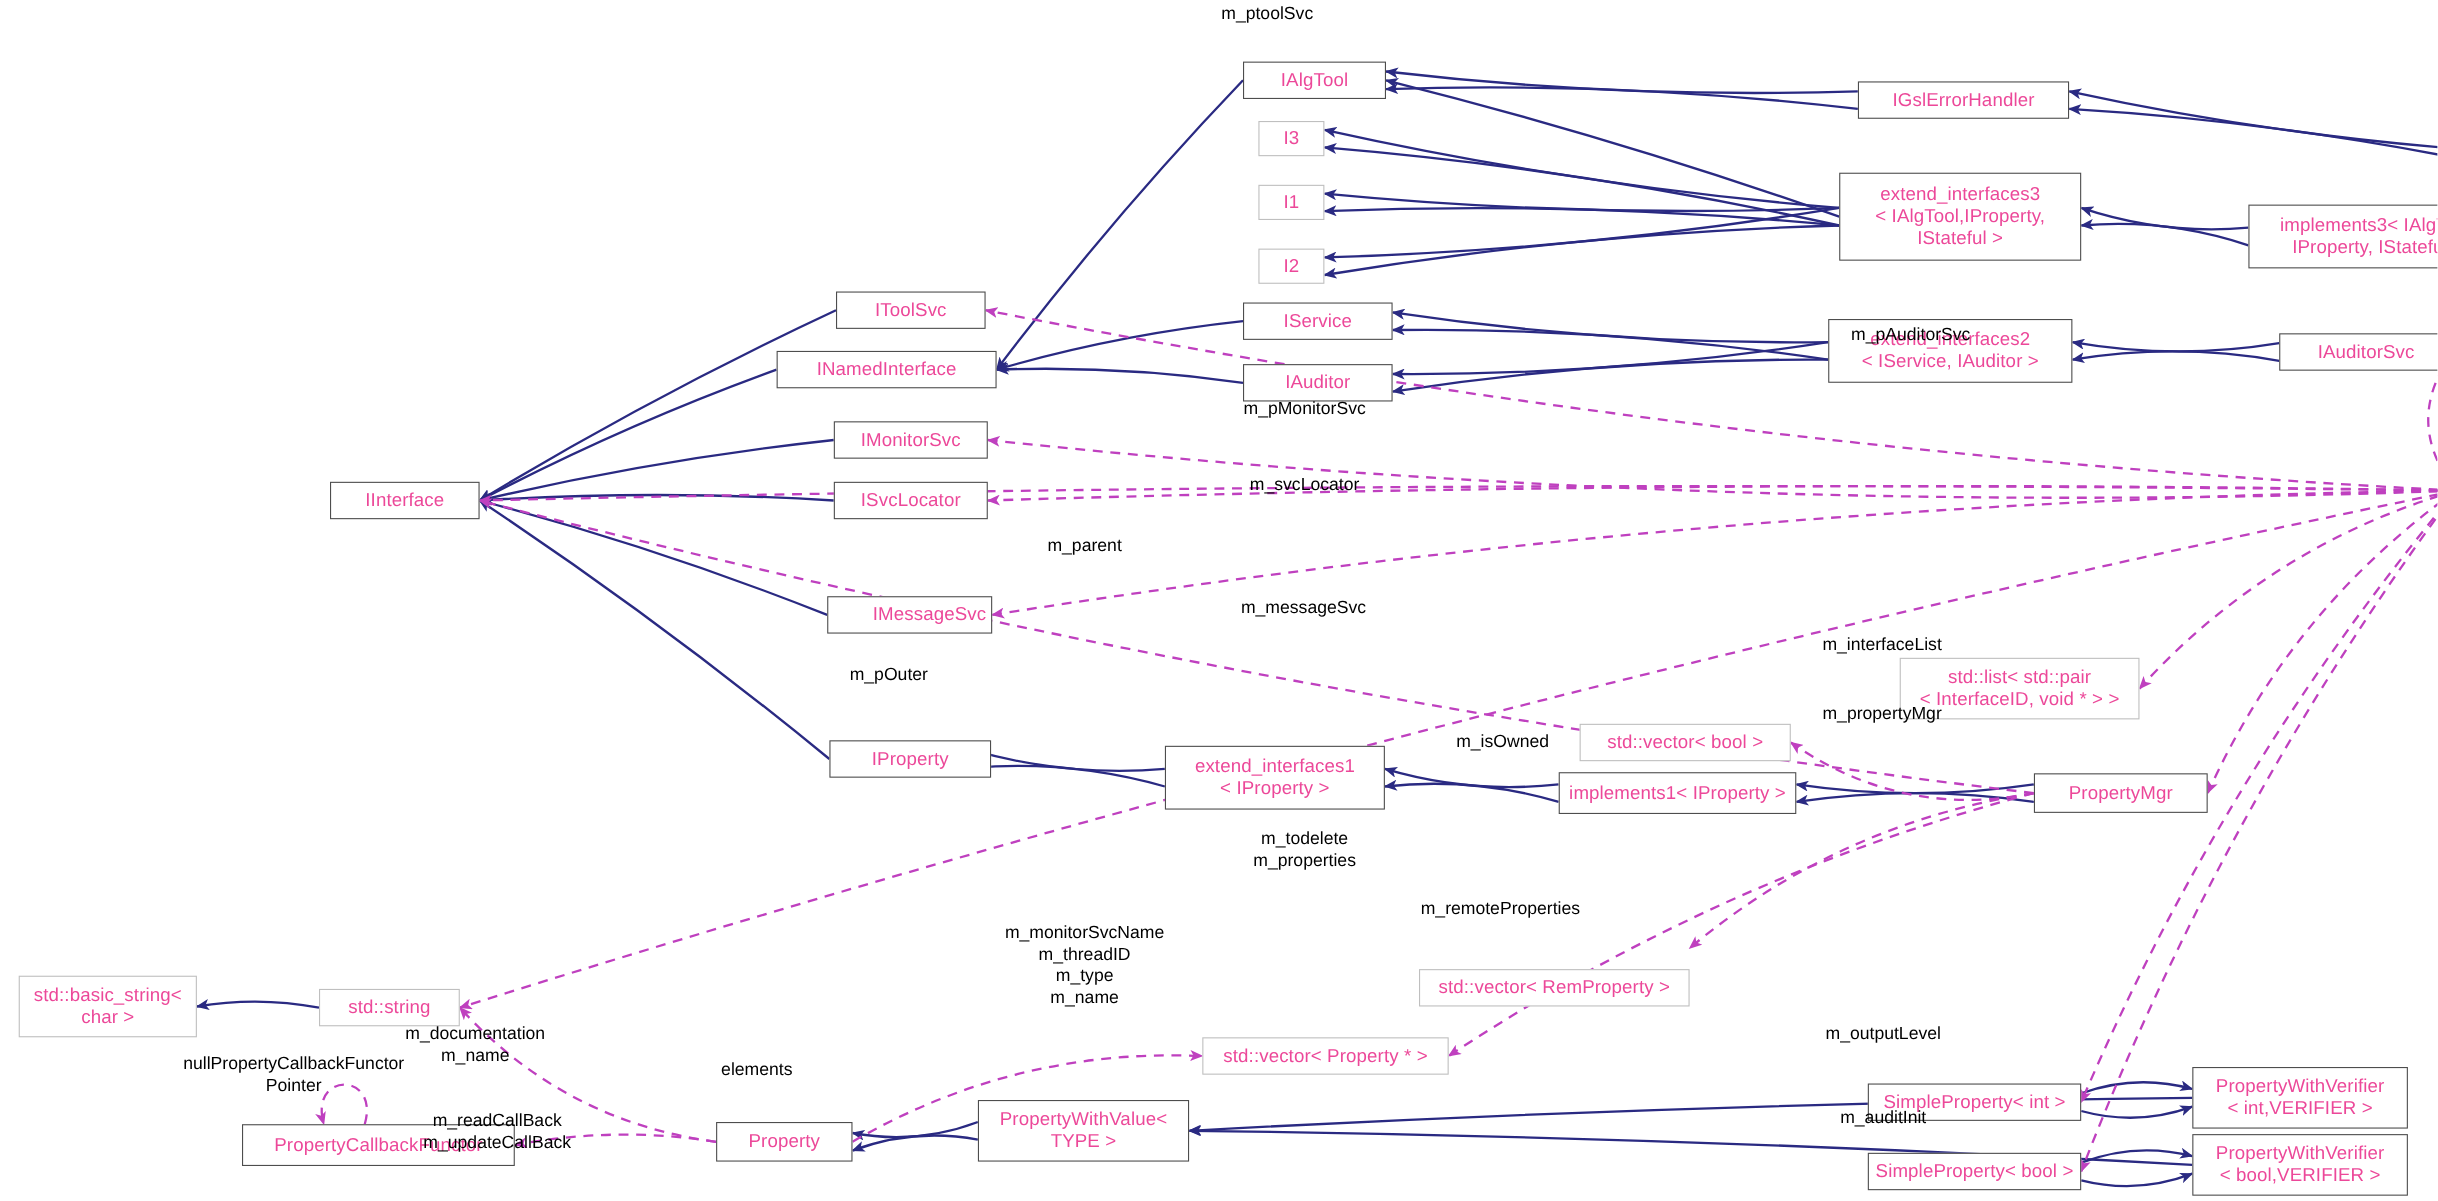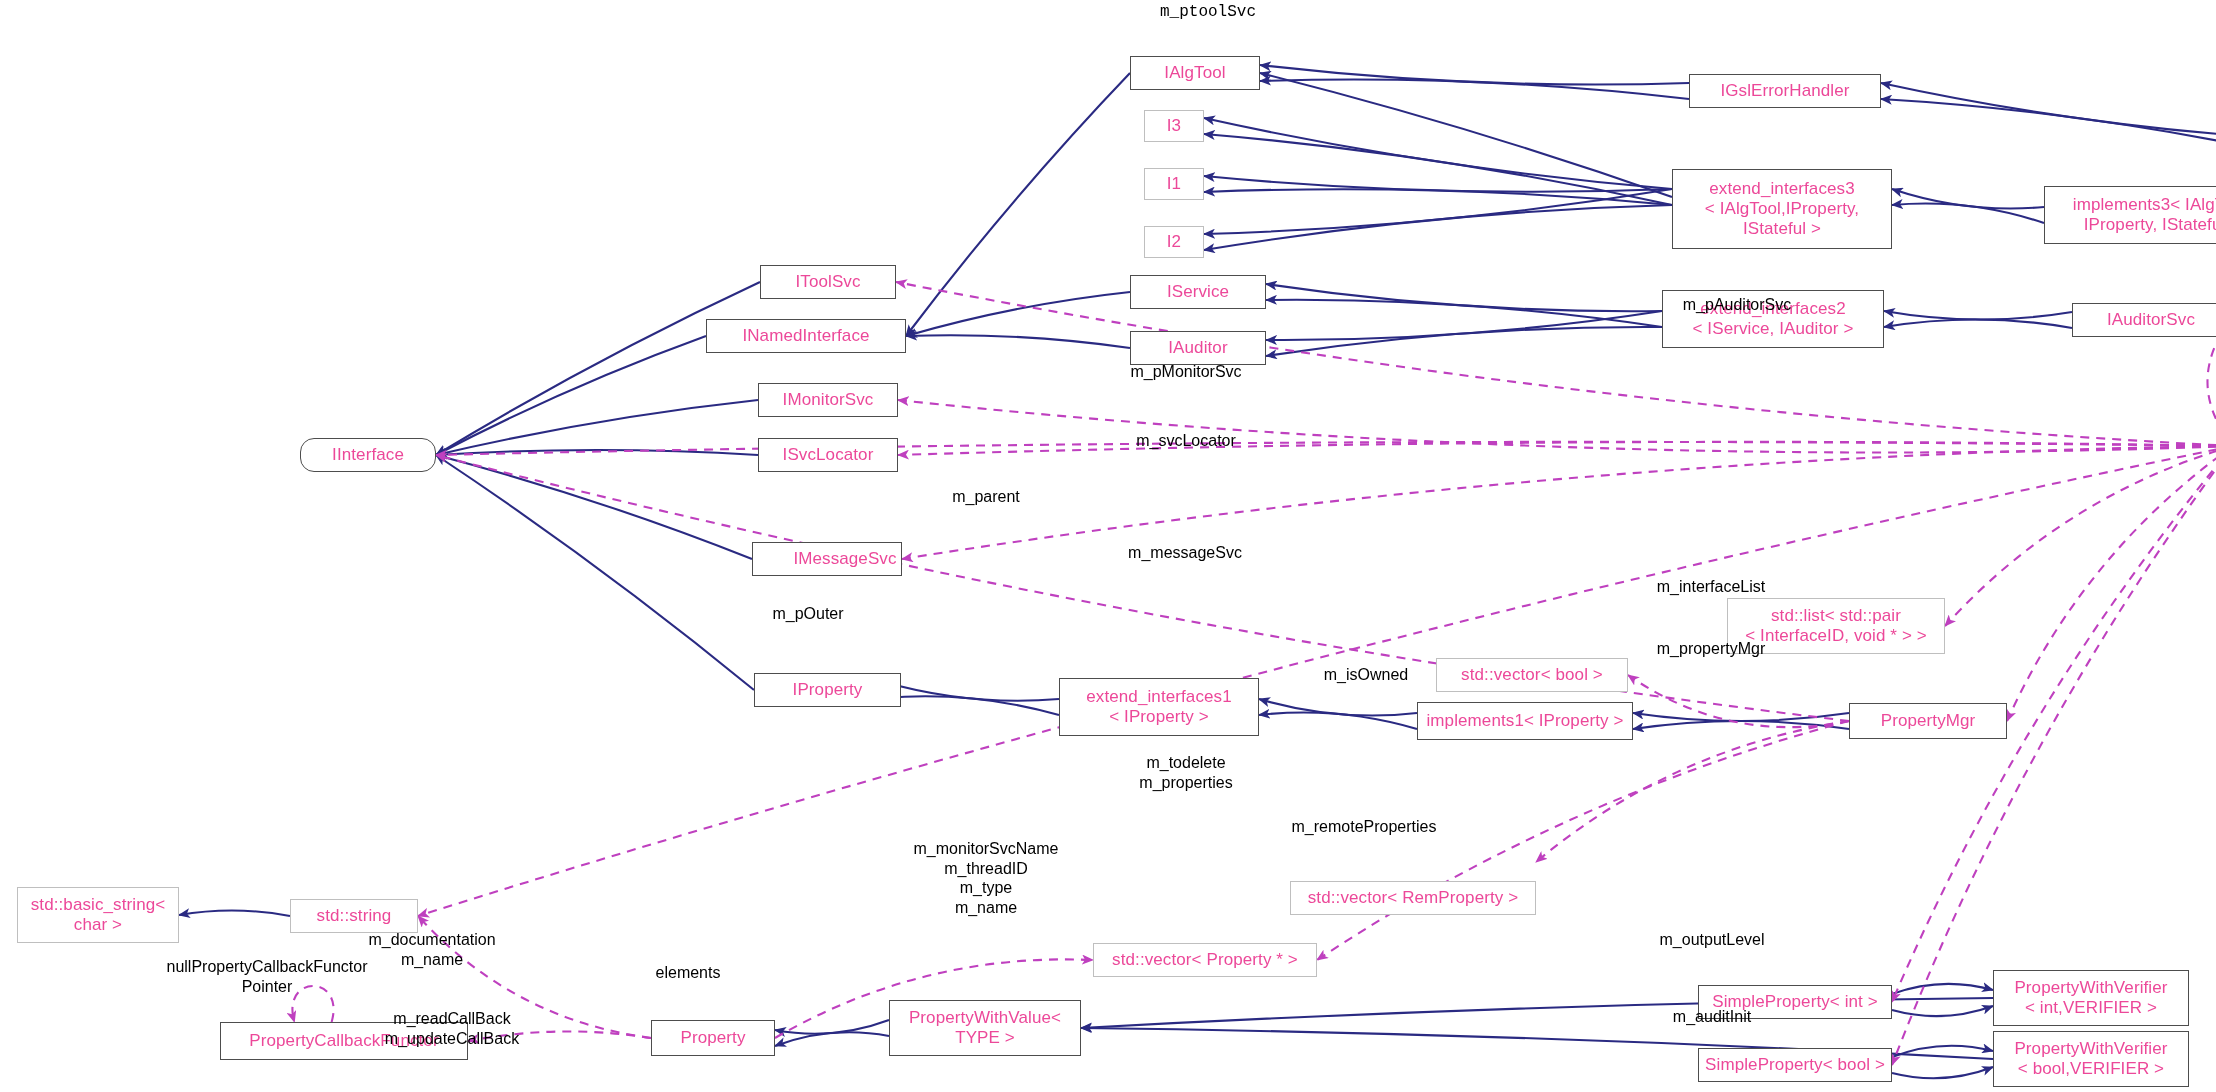--- a/index.html
+++ b/index.html
@@ -103,34 +103,34 @@
         <path d="M651,1038 Q559.2377401561712,1023.5021495264422 468,1041"></path>
       </g>
   </svg>
 
   <div id="node-layer">
       <div class="node strong" style="left: 1130px; top: 56px; width: 130px; height: 34px;">IAlgTool</div>
       <div class="node" style="left: 1144px; top: 110px; width: 60px; height: 32px;">I3</div>
       <div class="node" style="left: 1144px; top: 168px; width: 60px; height: 32px;">I1</div>
       <div class="node" style="left: 1144px; top: 226px; width: 60px; height: 32px;">I2</div>
       <div class="node strong" style="left: 1689px; top: 74px; width: 192px; height: 34px;">IGslErrorHandler</div>
-      <div class="node strong" style="left: 1672px; top: 157px; width: 220px; height: 80px; margin-top: 12px;">extend_interfaces3
+      <div class="node strong" style="left: 1672px; top: 157px; width: 220px; height: 80px;">extend_interfaces3
 &lt; IAlgTool,IProperty,
 IStateful &gt;</div>
       <div class="node strong" style="left: 2044px; top: 186px; width: 236px; height: 58px;">implements3&lt; IAlgTool,
 IProperty, IStateful &gt;</div>
       <div class="node strong" style="left: 760px; top: 265px; width: 136px; height: 34px;">IToolSvc</div>
       <div class="node strong" style="left: 1130px; top: 275px; width: 136px; height: 34px;">IService</div>
       <div class="node strong" style="left: 706px; top: 319px; width: 200px; height: 34px;">INamedInterface</div>
       <div class="node strong" style="left: 1130px; top: 331px; width: 136px; height: 34px;">IAuditor</div>
       <div class="node strong" style="left: 1662px; top: 290px; width: 222px; height: 58px;">extend_interfaces2
 &lt; IService, IAuditor &gt;</div>
       <div class="node strong" style="left: 2072px; top: 303px; width: 158px; height: 34px;">IAuditorSvc</div>
       <div class="node strong" style="left: 758px; top: 383px; width: 140px; height: 34px;">IMonitorSvc</div>
-      <div class="node strong" style="left: 300px; top: 438px; width: 136px; height: 34px; border-radius: 14px;">IInterface</div>
+      <div class="node strong" style="left: 300px; top: 438px; width: 136px; height: 34px;">IInterface</div>
       <div class="node strong" style="left: 758px; top: 438px; width: 140px; height: 34px;">ISvcLocator</div>
       <div class="node strong" style="left: 752px; top: 542px; width: 150px; height: 34px; padding-left: 40px;">IMessageSvc</div>
       <div class="node" style="left: 1727px; top: 598px; width: 218px; height: 56px;">std::list&lt; std::pair
 &lt; InterfaceID, void * &gt; &gt;</div>
       <div class="node strong" style="left: 754px; top: 673px; width: 147px; height: 34px;">IProperty</div>
       <div class="node" style="left: 1436px; top: 658px; width: 192px; height: 34px;">std::vector&lt; bool &gt;</div>
       <div class="node strong" style="left: 1059px; top: 678px; width: 200px; height: 58px;">extend_interfaces1
 &lt; IProperty &gt;</div>
       <div class="node strong" style="left: 1417px; top: 702px; width: 216px; height: 38px;">implements1&lt; IProperty &gt;</div>
       <div class="node strong" style="left: 1849px; top: 703px; width: 158px; height: 36px;">PropertyMgr</div>
@@ -144,21 +144,21 @@
       <div class="node strong" style="left: 1698px; top: 985px; width: 194px; height: 34px;">SimpleProperty&lt; int &gt;</div>
       <div class="node strong" style="left: 220px; top: 1022px; width: 248px; height: 38px;">PropertyCallbackFunctor</div>
       <div class="node strong" style="left: 651px; top: 1020px; width: 124px; height: 36px;">Property</div>
       <div class="node strong" style="left: 889px; top: 1000px; width: 192px; height: 56px;">PropertyWithValue&lt;
 TYPE &gt;</div>
       <div class="node strong" style="left: 1993px; top: 1031px; width: 196px; height: 56px;">PropertyWithVerifier
 &lt; bool,VERIFIER &gt;</div>
       <div class="node strong" style="left: 1698px; top: 1048px; width: 194px; height: 34px;">SimpleProperty&lt; bool &gt;</div>
     </div>
   <div id="label-layer">
-      <div class="elabel" style="left: 1208px; top: 13px; font-family: Liberation Mono, monospace;">m_ptoolSvc</div>
+      <div class="elabel" style="left: 1152px; top: 13px;">m_ptoolSvc</div>
       <div class="elabel" style="left: 1721px; top: 305px; padding-left: 32px;">m_pAuditorSvc</div>
       <div class="elabel" style="left: 1186px; top: 372px;">m_pMonitorSvc</div>
       <div class="elabel" style="left: 1186px; top: 441px;">m_svcLocator</div>
       <div class="elabel" style="left: 986px; top: 497px;">m_parent</div>
       <div class="elabel" style="left: 1185px; top: 553px;">m_messageSvc</div>
       <div class="elabel" style="left: 1711px; top: 587px;">m_interfaceList</div>
       <div class="elabel" style="left: 808px; top: 614px;">m_pOuter</div>
       <div class="elabel" style="left: 1711px; top: 649px;">m_propertyMgr</div>
       <div class="elabel" style="left: 1366px; top: 675px;">m_isOwned</div>
       <div class="elabel" style="left: 1186px; top: 773px;">m_todelete

